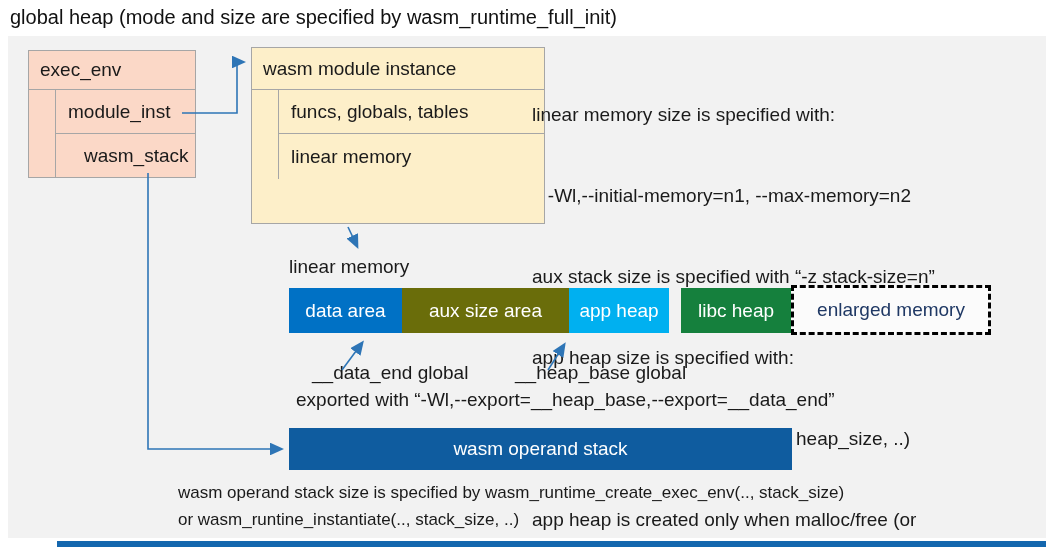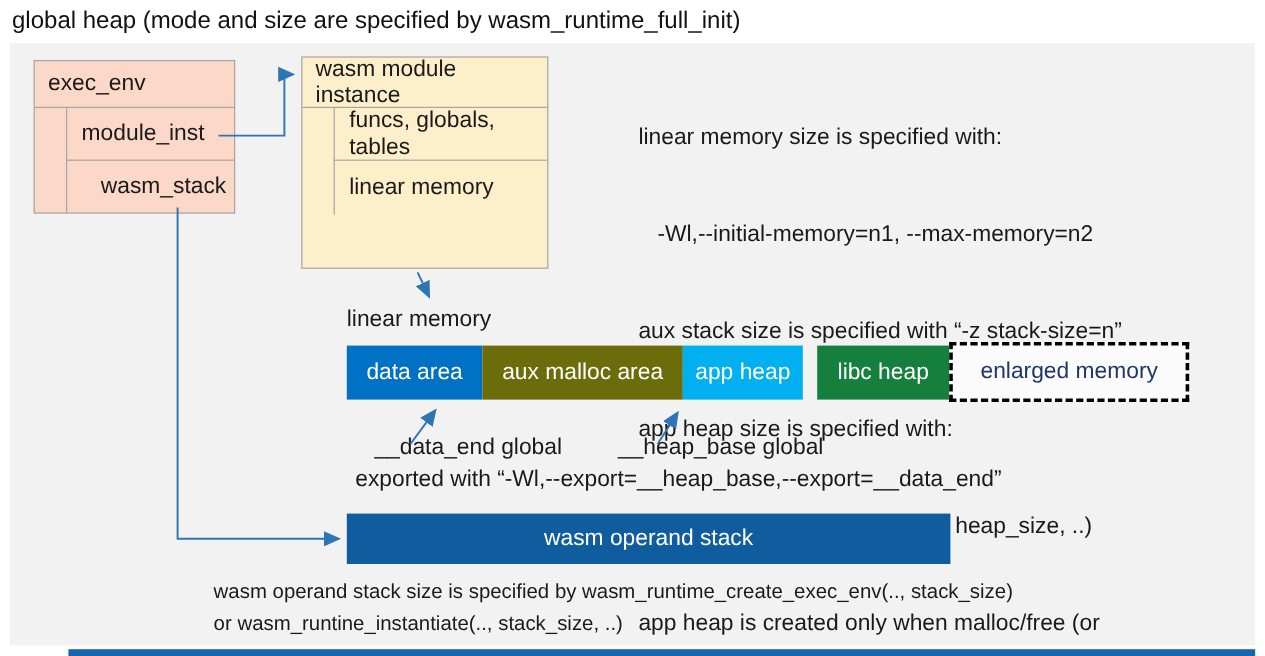--- a/index.html
+++ b/index.html
@@ -18,21 +18,21 @@
     border-bottom:1px solid #a6a6a6;box-sizing:border-box;font-size:19px;}
   .structbox .row{display:flex;align-items:center;padding-left:12px;
     margin-left:26px;border-left:1px solid #a6a6a6;box-sizing:border-box;font-size:19px;}
   .structbox .row.mid{border-bottom:1px solid #a6a6a6;}
 
   #exec-env{left:28px;top:50px;width:168px;height:128px;}
   #exec-env .titlerow{height:39px;}
   #exec-env .row{height:44px;}
   #exec-env .row.last{height:43px;padding-left:28px;}
 
-  #module-instance{left:251px;top:47px;width:206px;height:177px;}
+  #module-instance{left:251px;top:47px;width:294px;height:177px;}
   #module-instance .titlerow{height:42px;}
   #module-instance .row{height:44px;}
   #module-instance .row.last{height:45px;}
 
   #notes-right{left:532px;top:47px;width:512px;font-size:19px;line-height:27px;
     white-space:pre-wrap;}
 
   #linear-memory-label{left:289px;top:256px;font-size:19px;}
 
   .seg{top:288px;height:45px;display:flex;align-items:center;justify-content:center;
@@ -85,21 +85,21 @@
     <div>aux stack size is specified with “-z stack-size=n”</div>
     <div>app heap size is specified with:</div>
     <div>   wasm_runtime_instantiate(.., heap_size, ..)</div>
     <div>app heap is created only when malloc/free (or</div>
     
   </div>
 
   <div id="linear-memory-label" class="abs">linear memory</div>
 
   <div id="seg-data" class="abs seg" style="background-color: rgb(0, 113, 197);">data area</div>
-  <div id="seg-aux" class="abs seg" style="background-color: rgb(106, 109, 10);">aux malloc area</div>
+  <div id="seg-aux" class="abs seg" style="background-color: rgb(106, 109, 10);">aux size area</div>
   <div id="seg-appheap" class="abs seg" style="background-color: rgb(0, 176, 240);">app heap</div>
   <div id="seg-libc" class="abs seg" style="background-color: #15803d;">libc heap</div>
   <div id="seg-enlarged" class="abs" style="color: rgb(31, 56, 100);">enlarged memory</div>
 
   <div id="heap-base-label" class="abs">__heap_base global</div>
   <div id="data-end-label" class="abs">__data_end global</div>
   <div id="exported-label" class="abs">exported with “-Wl,--export=__heap_base,--export=__data_end”</div>
 
   <div id="operand-bar" class="abs" style="background-color: rgb(15, 92, 159);">wasm operand stack</div>
 

